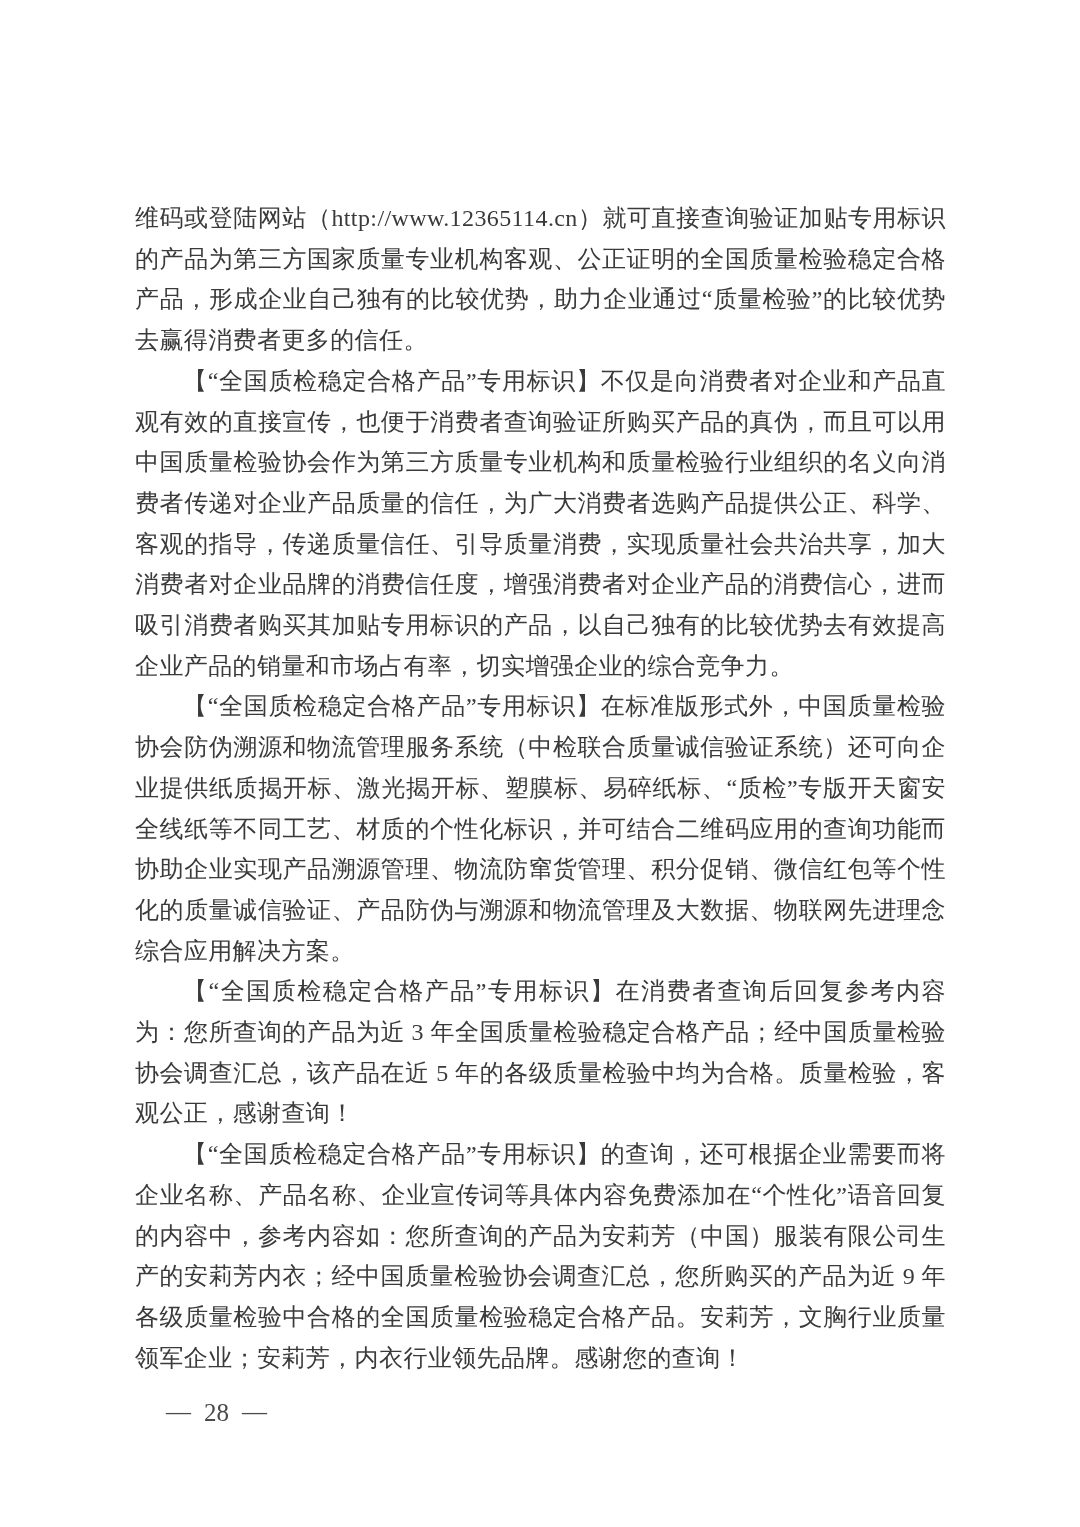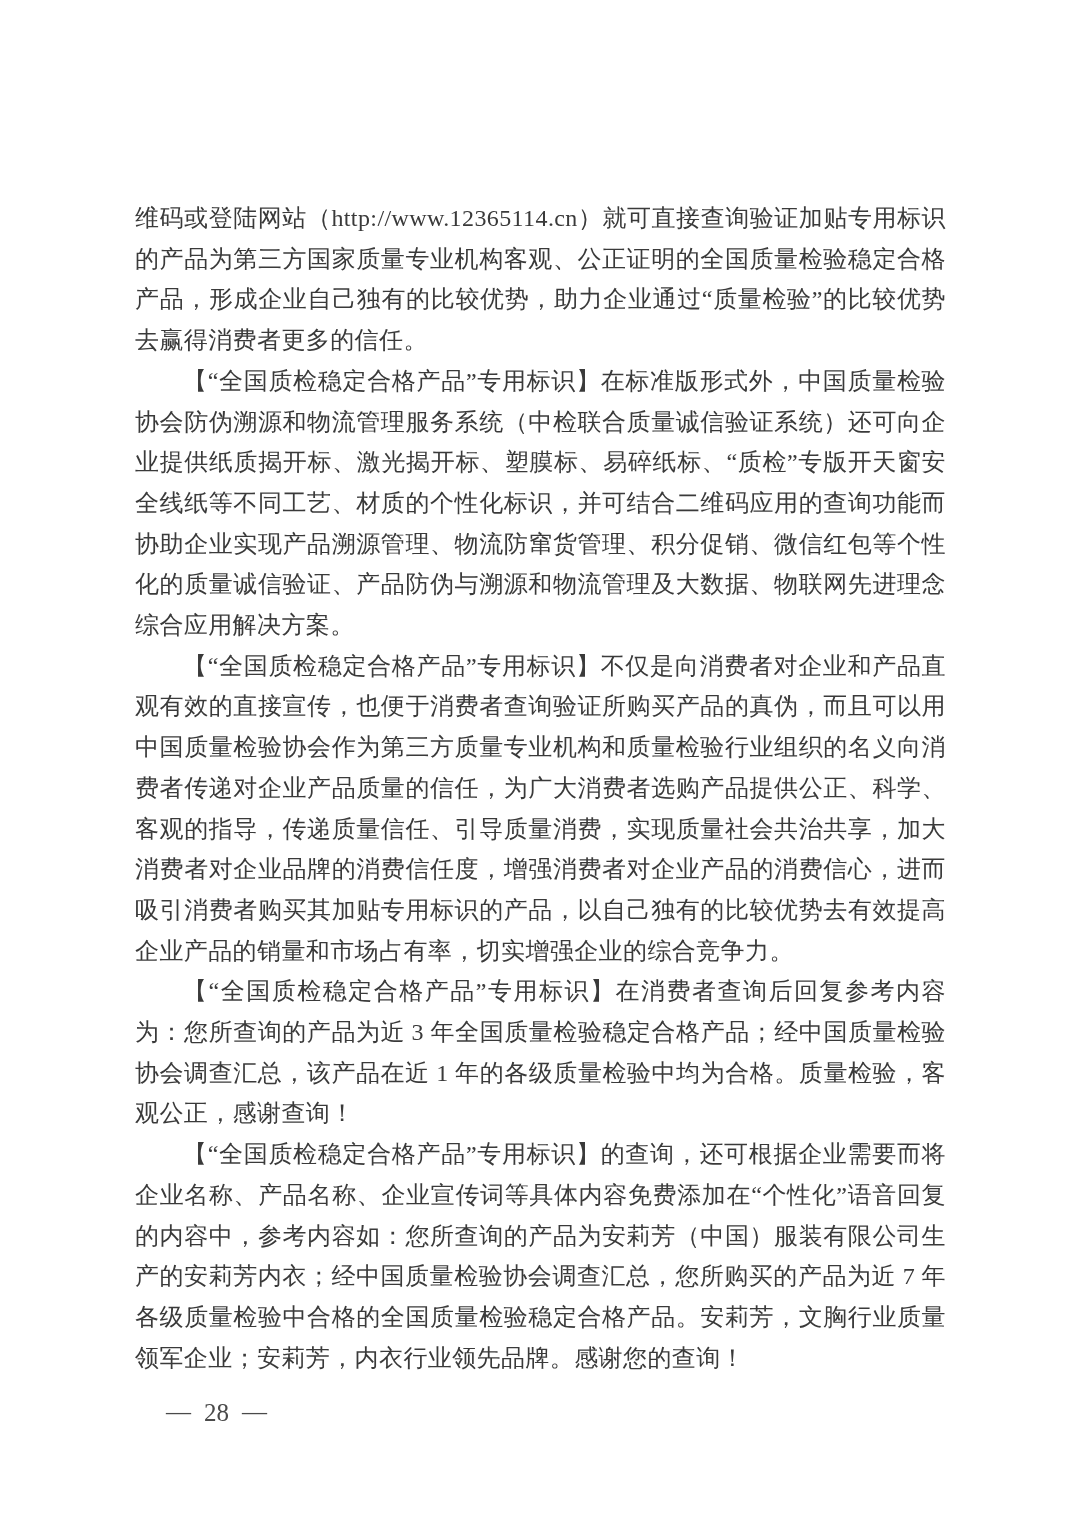--- a/index.html
+++ b/index.html
@@ -56,23 +56,23 @@
     letter-spacing: 0;
     transform: translateY(-1px);
   }
 </style>
 </head>
 <body>
 
 <div class="sheet">
   <div class="doc-body" id="doc-body">
       <p class="para">维码或登陆网站（http://www.12365114.cn）就可直接查询验证加贴专用标识的产品为第三方国家质量专业机构客观、公正证明的全国质量检验稳定合格产品，形成企业自己独有的比较优势，助力企业通过“质量检验”的比较优势去赢得消费者更多的信任。</p>
+      <p class="para indent">【“全国质检稳定合格产品”专用标识】不仅是向消费者对企业和产品直观有效的直接宣传，也便于消费者查询验证所购买产品的真伪，而且可以用中国质量检验协会作为第三方质量专业机构和质量检验行业组织的名义向消费者传递对企业产品质量的信任，为广大消费者选购产品提供公正、科学、客观的指导，传递质量信任、引导质量消费，实现质量社会共治共享，加大消费者对企业品牌的消费信任度，增强消费者对企业产品的消费信心，进而吸引消费者购买其加贴专用标识的产品，以自己独有的比较优势去有效提高企业产品的销量和市场占有率，切实增强企业的综合竞争力。</p>
       <p class="para indent">【“全国质检稳定合格产品”专用标识】在标准版形式外，中国质量检验协会防伪溯源和物流管理服务系统（中检联合质量诚信验证系统）还可向企业提供纸质揭开标、激光揭开标、塑膜标、易碎纸标、“质检”专版开天窗安全线纸等不同工艺、材质的个性化标识，并可结合二维码应用的查询功能而协助企业实现产品溯源管理、物流防窜货管理、积分促销、微信红包等个性化的质量诚信验证、产品防伪与溯源和物流管理及大数据、物联网先进理念综合应用解决方案。</p>
-      <p class="para indent">【“全国质检稳定合格产品”专用标识】不仅是向消费者对企业和产品直观有效的直接宣传，也便于消费者查询验证所购买产品的真伪，而且可以用中国质量检验协会作为第三方质量专业机构和质量检验行业组织的名义向消费者传递对企业产品质量的信任，为广大消费者选购产品提供公正、科学、客观的指导，传递质量信任、引导质量消费，实现质量社会共治共享，加大消费者对企业品牌的消费信任度，增强消费者对企业产品的消费信心，进而吸引消费者购买其加贴专用标识的产品，以自己独有的比较优势去有效提高企业产品的销量和市场占有率，切实增强企业的综合竞争力。</p>
-      <p class="para indent">【“全国质检稳定合格产品”专用标识】在消费者查询后回复参考内容为：您所查询的产品为近 3 年全国质量检验稳定合格产品；经中国质量检验协会调查汇总，该产品在近 1 年的各级质量检验中均为合格。质量检验，客观公正，感谢查询！</p>
-      <p class="para indent">【“全国质检稳定合格产品”专用标识】的查询，还可根据企业需要而将企业名称、产品名称、企业宣传词等具体内容免费添加在“个性化”语音回复的内容中，参考内容如：您所查询的产品为安莉芳（中国）服装有限公司生产的安莉芳内衣；经中国质量检验协会调查汇总，您所购买的产品为近 7 年各级质量检验中合格的全国质量检验稳定合格产品。安莉芳，文胸行业质量领军企业；安莉芳，内衣行业领先品牌。感谢您的查询！</p>
+      <p class="para indent">【“全国质检稳定合格产品”专用标识】在消费者查询后回复参考内容为：您所查询的产品为近 3 年全国质量检验稳定合格产品；经中国质量检验协会调查汇总，该产品在近 5 年的各级质量检验中均为合格。质量检验，客观公正，感谢查询！</p>
+      <p class="para indent">【“全国质检稳定合格产品”专用标识】的查询，还可根据企业需要而将企业名称、产品名称、企业宣传词等具体内容免费添加在“个性化”语音回复的内容中，参考内容如：您所查询的产品为安莉芳（中国）服装有限公司生产的安莉芳内衣；经中国质量检验协会调查汇总，您所购买的产品为近 9 年各级质量检验中合格的全国质量检验稳定合格产品。安莉芳，文胸行业质量领军企业；安莉芳，内衣行业领先品牌。感谢您的查询！</p>
     </div>
   <div class="page-footer">
     <span class="dash">—</span>
     <span class="num">28</span>
     <span class="dash">—</span>
   </div>
 </div>
 
 </body></html>

